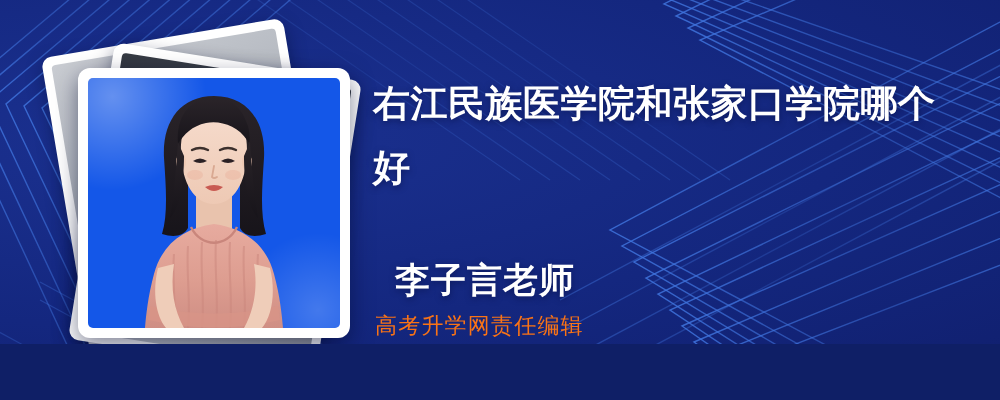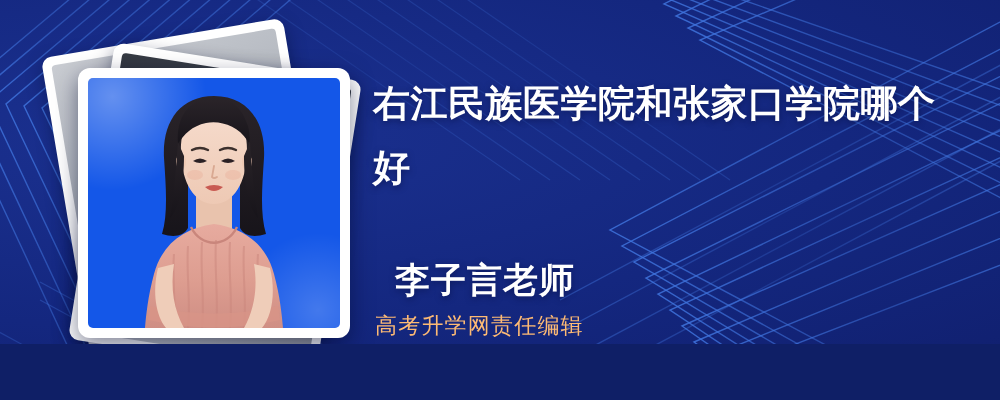--- a/index.html
+++ b/index.html
@@ -76,21 +76,21 @@
     letter-spacing:.5px;
     text-shadow:0 2px 6px rgba(5,12,55,.5);
   }
   .byline{position:absolute;left:0;top:262px;width:560px;}
   .author{
     display:block;color:#ffffff;font-weight:bold;font-size:35px;
     line-height:36px;letter-spacing:1px;padding-left:22px;
     text-shadow:0 2px 6px rgba(5,12,55,.5);
   }
   .role{
-    display:block;color:#fdba74;font-size:22px;line-height:32px;
+    display:block;color:#f97316;font-size:22px;line-height:32px;
     letter-spacing:1.2px;padding-left:2px;margin-top:12px;
   }
 </style>
 </head>
 <body>
 
 <div id="banner">
 
   <div class="bg-layer bg-base"></div>
 

